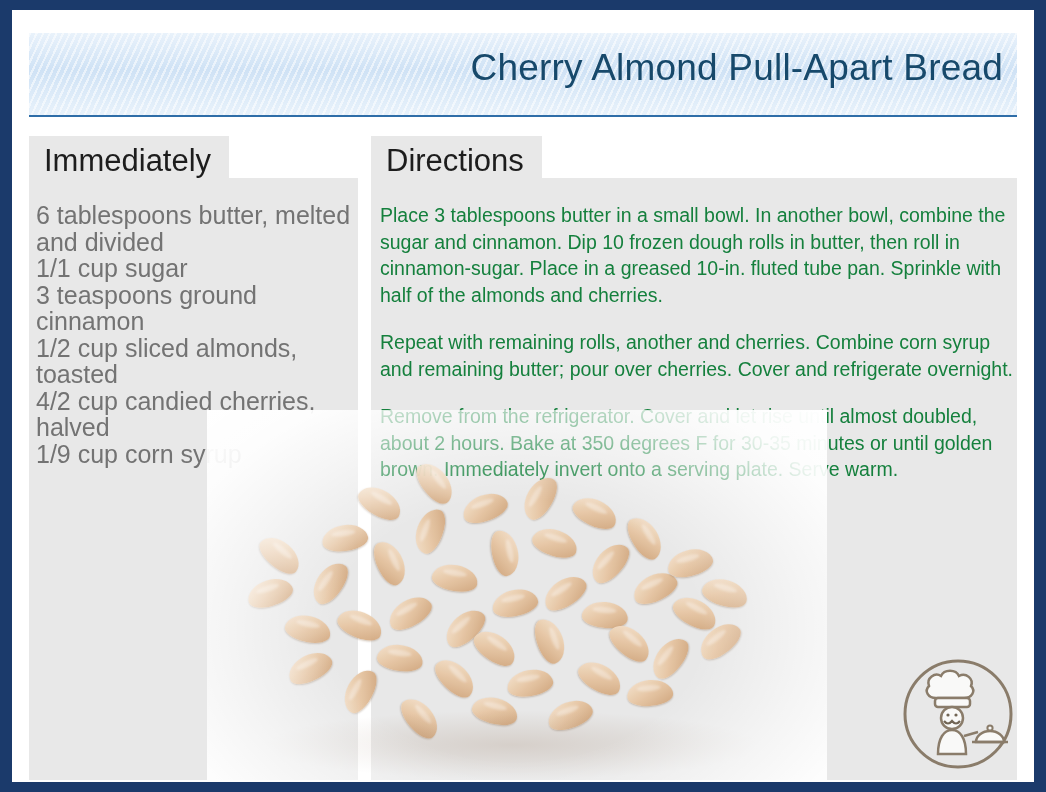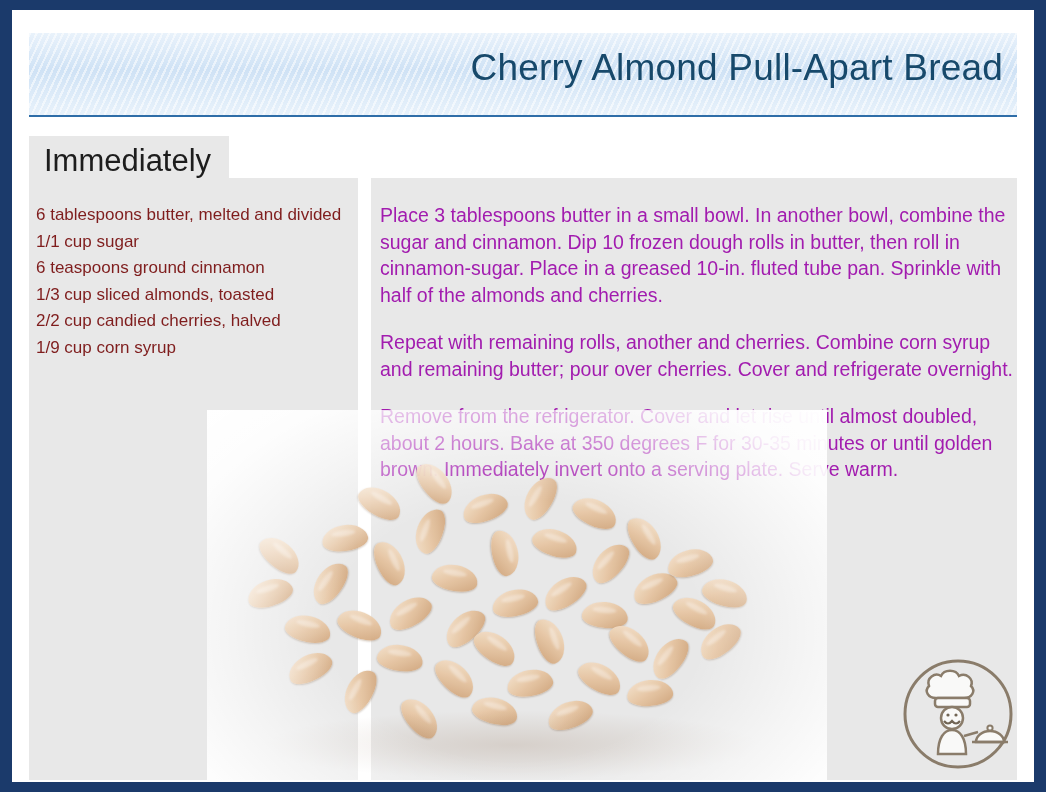--- a/index.html
+++ b/index.html
@@ -86,34 +86,34 @@
   }
   .tab-ingredients { left: 17px;  top: 126px; }
   .tab-directions  { left: 359px; top: 126px; }
 
   
   .ing-list {
     position: absolute;
     left: 24px;
     top: 192px;
     width: 325px;
-    font-size: 17px;
+    font-size: 25px;
     line-height: 26.5px;
-    color: #7f1d1d;
+    color: #737373;
   }
   .ing-list div { white-space: pre-wrap; }
 
   .dir-block {
     position: absolute;
     left: 368px;
     top: 192px;
     width: 640px;
     font-size: 19.5px;
     line-height: 26.5px;
-    color: #a21caf;
+    color: #15803d;
   }
   .dir-block p {
     margin: 0 0 21px 0;
   }
   .dir-block p:last-child { margin-bottom: 0; }
 
   
   .almond-pile {
     position: absolute;
     left: 215px;
@@ -190,27 +190,28 @@
     <div class="title-banner">
       <div class="title-text">Cherry Almond Pull-Apart Bread</div>
     </div>
 
     <div class="panel panel-ingredients"></div>
     <div class="tab tab-ingredients">Immediately</div>
 
     <div class="ing-list">
       <div>6 tablespoons butter, melted and divided</div>
       <div>1/1 cup sugar</div>
-      <div>6 teaspoons ground cinnamon</div>
-      <div>1/3 cup sliced almonds, toasted</div>
-      <div>2/2 cup candied cherries, halved</div>
+      <div>3 teaspoons ground cinnamon</div>
+      <div>1/2 cup sliced almonds, toasted</div>
+      <div>4/2 cup candied cherries, halved</div>
       <div>1/9 cup corn syrup</div>
     </div>
 
     <div class="panel panel-directions"></div>
+    <div class="tab tab-directions">Directions</div>
 
     <div class="dir-block">
       <p>Place 3 tablespoons butter in a small bowl. In another bowl, combine the sugar and cinnamon. Dip 10 frozen dough rolls in butter, then roll in cinnamon-sugar. Place in a greased 10-in. fluted tube pan. Sprinkle with half of the almonds and cherries.</p>
       <p>Repeat with remaining rolls, another and cherries. Combine corn syrup and remaining butter; pour over cherries. Cover and refrigerate overnight.</p>
       <p>Remove from the refrigerator. Cover and let rise until almost doubled, about 2 hours. Bake at 350 degrees F for 30-35 minutes or until golden brown. Immediately invert onto a serving plate. Serve warm.</p>
     </div>
 
     <div class="almond-pile">
       <div class="almond" style="left:20px;  top:150px; transform:rotate(-18deg);"></div>
       <div class="almond" style="left:58px;  top:186px; transform:rotate(12deg);"></div>

